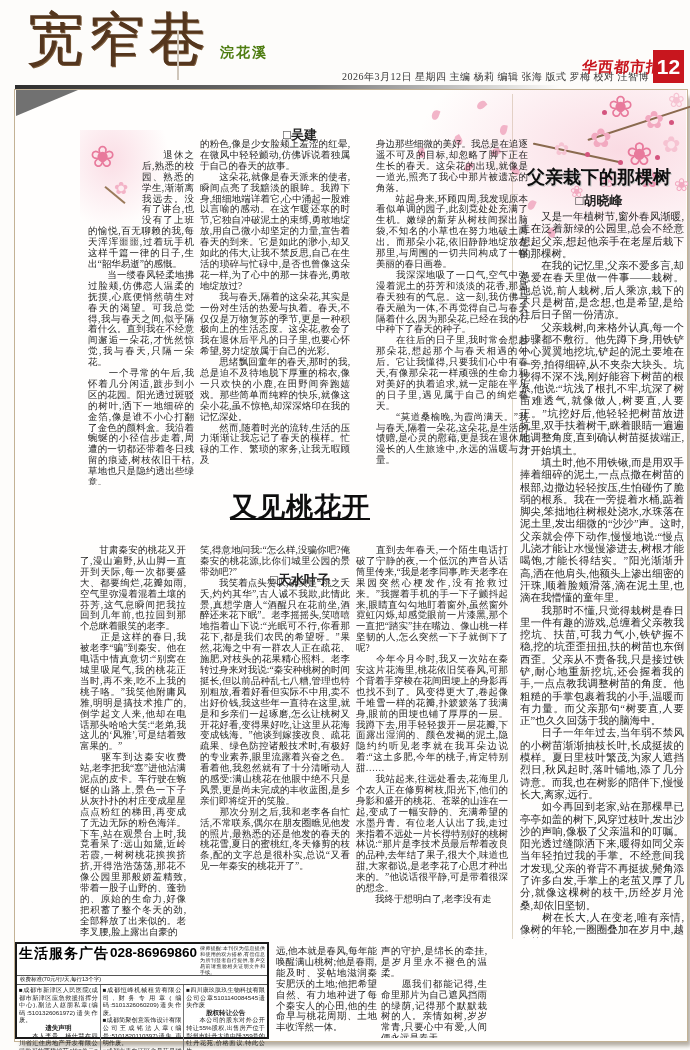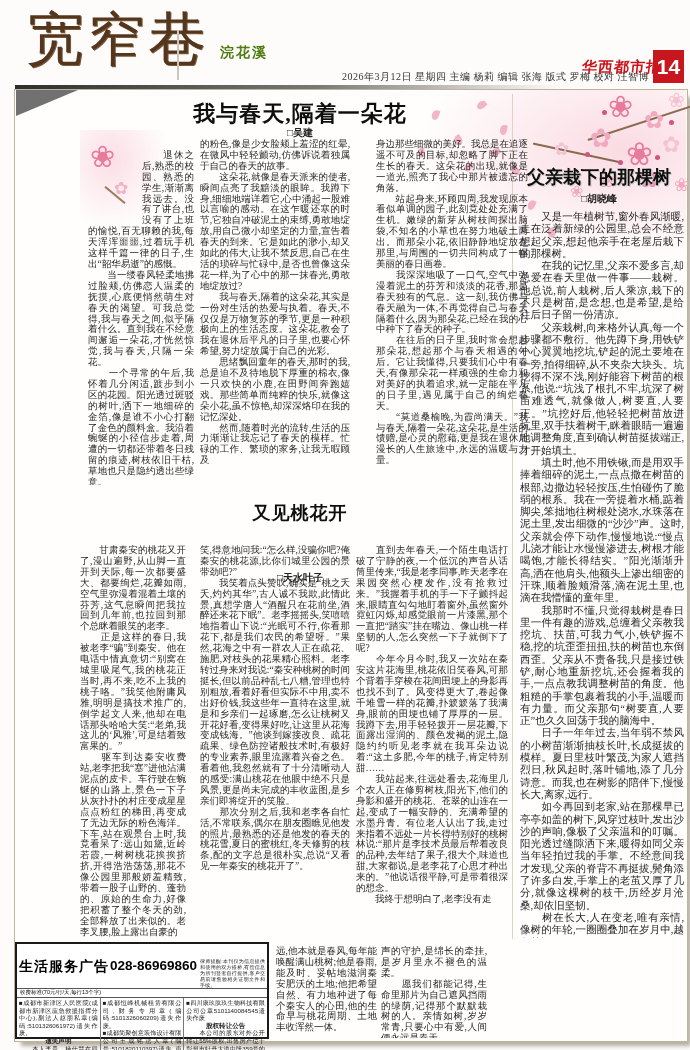--- a/index.html
+++ b/index.html
@@ -56,23 +56,23 @@
   .wash-tl{left:80px;top:130px;width:90px;height:100px;
     background:radial-gradient(ellipse at 35% 30%,rgba(246,190,206,.5),rgba(255,255,255,0) 70%);}
   .blossom{position:absolute;line-height:1;pointer-events:none;}
   .branch{position:absolute;background:#8a6a4e;border-radius:2px;pointer-events:none;}
   .petal{position:absolute;width:7px;height:10px;background:#f0a8bf;border-radius:80% 10% 80% 80%;opacity:.85;pointer-events:none;}
   .bud{position:absolute;width:5px;height:5px;border-radius:50%;background:#d4547e;pointer-events:none;}
 
   
   .a-title{position:absolute;font-weight:900;color:#0e0e0e;text-align:center;letter-spacing:1px;white-space:nowrap;}
   .a1-title{left:90px;top:99px;width:420px;font-size:22px;}
-  .a3-title{left:90px;top:501px;width:420px;font-size:18px;}
+  .a3-title{left:90px;top:489px;width:420px;font-size:27px;text-decoration:underline;}
   .a2-title{left:514px;top:165px;width:170px;font-size:18px;letter-spacing:0;text-shadow:1px 1px 0 #c9c9c9;}
-  .byline{position:absolute;text-align:center;font-size:10px;color:#222;font-weight:700;}
+  .byline{position:absolute;text-align:center;font-size:13px;color:#222;font-weight:700;}
   .a1-byline{left:90px;top:126px;width:420px;}
   .a3-byline{left:90px;top:527px;width:420px;margin-top:44px;}
   .a2-byline{left:514px;top:192px;width:170px;}
 
   .prose{
     position:absolute;white-space:pre-line;text-align:justify;
     color:#1f1f1f;overflow:hidden;
   }
   .body-sm{font-size:9.5px;line-height:10.9px;}
   .a1-c1{left:88px;top:139px;width:106px;height:346px;}
@@ -89,41 +89,41 @@
   .col1-art .f1{position:absolute;left:2px;top:2px;font-size:30px;color:#e87a9c;}
   .col1-art .f2{position:absolute;left:26px;top:34px;font-size:17px;color:#f3b3c7;}
   .col1-art .st{position:absolute;left:14px;top:44px;width:26px;height:2px;background:#9a7a5a;transform:rotate(40deg);}
 
   
   .ads-box{
     position:absolute;left:15px;top:942px;width:254px;height:97px;
     border:2px solid #1a1a1a;background:#fff;box-sizing:border-box;
     font-family:"Liberation Sans","DejaVu Sans",sans-serif;
   }
-  .ads-head{display:flex;align-items:flex-start;padding:14px 2px 0 2px;border-bottom:1px solid #555;}
+  .ads-head{display:flex;align-items:flex-start;padding:1px 2px 0 2px;border-bottom:1px solid #555;}
   .ads-title{font-size:14px;font-weight:900;letter-spacing:1px;color:#000;white-space:nowrap;}
   .ads-phone{font-size:13.5px;font-weight:900;color:#000;white-space:nowrap;margin-left:1px;}
   .ads-notice{font-size:5px;line-height:6px;color:#222;margin-left:3px;flex:1;text-align:justify;}
   .ads-rate{font-size:5.5px;color:#111;padding:0 2px 1px 3px;border-bottom:1px solid #555;}
   .ads-cols{display:flex;height:66px;}
   .ads-col{flex:1;padding:1px 2px;font-size:6.2px;line-height:7.6px;text-align:justify;overflow:hidden;white-space:pre-line;}
   .ads-col + .ads-col{border-left:1px solid #777;}
   .ads-h{display:block;text-align:center;font-weight:700;font-size:6.6px;}
 </style>
 </head>
 <body>
 
 <div id="page">
 
   <div class="section-title">宽窄巷</div>
   <div class="header-divider"></div>
   <div class="section-subtitle">浣花溪</div>
   <div class="date-line">2026年3月12日 星期四 主编 杨莉 编辑 张海 版式 罗梅 校对 汪智博</div>
   <div class="masthead">华西都市报</div>
-  <div class="page-no">14</div>
+  <div class="page-no">12</div>
   <div class="top-bar"></div>
 
   <div class="page-frame"></div>
   <div class="corner-wedge"></div>
   <div class="col-rule"></div>
 
   <div class="wash wash-tr"></div>
   <div class="wash wash-tl"></div>
 
   <div class="branch" style="left:585px;top:122px;width:110px;height:2px;transform:rotate(-18deg);"></div>
@@ -149,21 +149,20 @@
   <div class="petal" style="left:455px;top:135px;transform:rotate(-30deg);"></div>
   <div class="petal" style="left:478px;top:100px;transform:rotate(50deg);"></div>
   <div class="petal" style="left:500px;top:125px;transform:rotate(10deg);"></div>
   <div class="petal" style="left:418px;top:148px;transform:rotate(-15deg);"></div>
   <div class="petal" style="left:465px;top:162px;transform:rotate(35deg);"></div>
   <div class="petal" style="left:492px;top:147px;transform:rotate(60deg);"></div>
   <div class="petal" style="left:512px;top:166px;transform:rotate(-40deg);"></div>
   <div class="petal" style="left:528px;top:200px;transform:rotate(25deg);"></div>
   <div class="petal" style="left:548px;top:228px;transform:rotate(-20deg);"></div>
 
-  <div class="a-title a1-title">我与春天,隔着一朵花</div>
   <div class="byline a1-byline">□吴建</div>
   <div class="prose body-sm a1-c1">
     <span class="col1-art"><span class="f1">❀</span><span class="f2">✿</span><span class="st"></span></span><span>　　退休之后,熟悉的校园、熟悉的学生,渐渐离我远去。没有了讲台,也没有了上班的愉悦,百无聊赖的我,每天浑浑噩噩,过着玩手机这样千篇一律的日子,生出“韶华易逝”的感慨。
 　　当一缕春风轻柔地拂过脸颊,仿佛恋人温柔的抚摸,心底便悄然萌生对春天的渴望。可我总觉得,我与春天之间,似乎隔着什么。直到我在不经意间邂逅一朵花,才恍然惊觉,我与春天,只隔一朵花。
 　　一个寻常的午后,我怀着几分闲适,踱步到小区的花园。阳光透过斑驳的树叶,洒下一地细碎的金箔,像是谁不小心打翻了金色的颜料盒。我沿着蜿蜒的小径信步走着,周遭的一切都还带着冬日残留的痕迹,树枝依旧干枯,草地也只是隐约透出些绿意。
 　　就在我几乎要对这尚未完全苏醒的园子感到失望时,一抹明艳的色彩撞入了眼帘。那是一朵不知名的小花,开在花园的一隅,没有馥郁的香气,小小的花瓣,却开得那般热烈、动人。它的花瓣呈淡淡</span>
   </div>
   <div class="prose body-sm a1-c2">的粉色,像是少女脸颊上羞涩的红晕,在微风中轻轻颤动,仿佛诉说着独属于自己的春天的故事。
 　　这朵花,就像是春天派来的使者,瞬间点亮了我黯淡的眼眸。我蹲下身,细细地端详着它,心中涌起一股难以言喻的感动。在这乍暖还寒的时节,它独自冲破泥土的束缚,勇敢地绽放,用自己微小却坚定的力量,宣告着春天的到来。它是如此的渺小,却又如此的伟大,让我不禁反思,自己在生活的琐碎与忙碌中,是否也曾像这朵花一样,为了心中的那一抹春光,勇敢地绽放过?
 　　我与春天,隔着的这朵花,其实是一份对生活的热爱与执着。春天,不仅仅是万物复苏的季节,更是一种积极向上的生活态度。这朵花,教会了我在退休后平凡的日子里,也要心怀希望,努力绽放属于自己的光彩。

